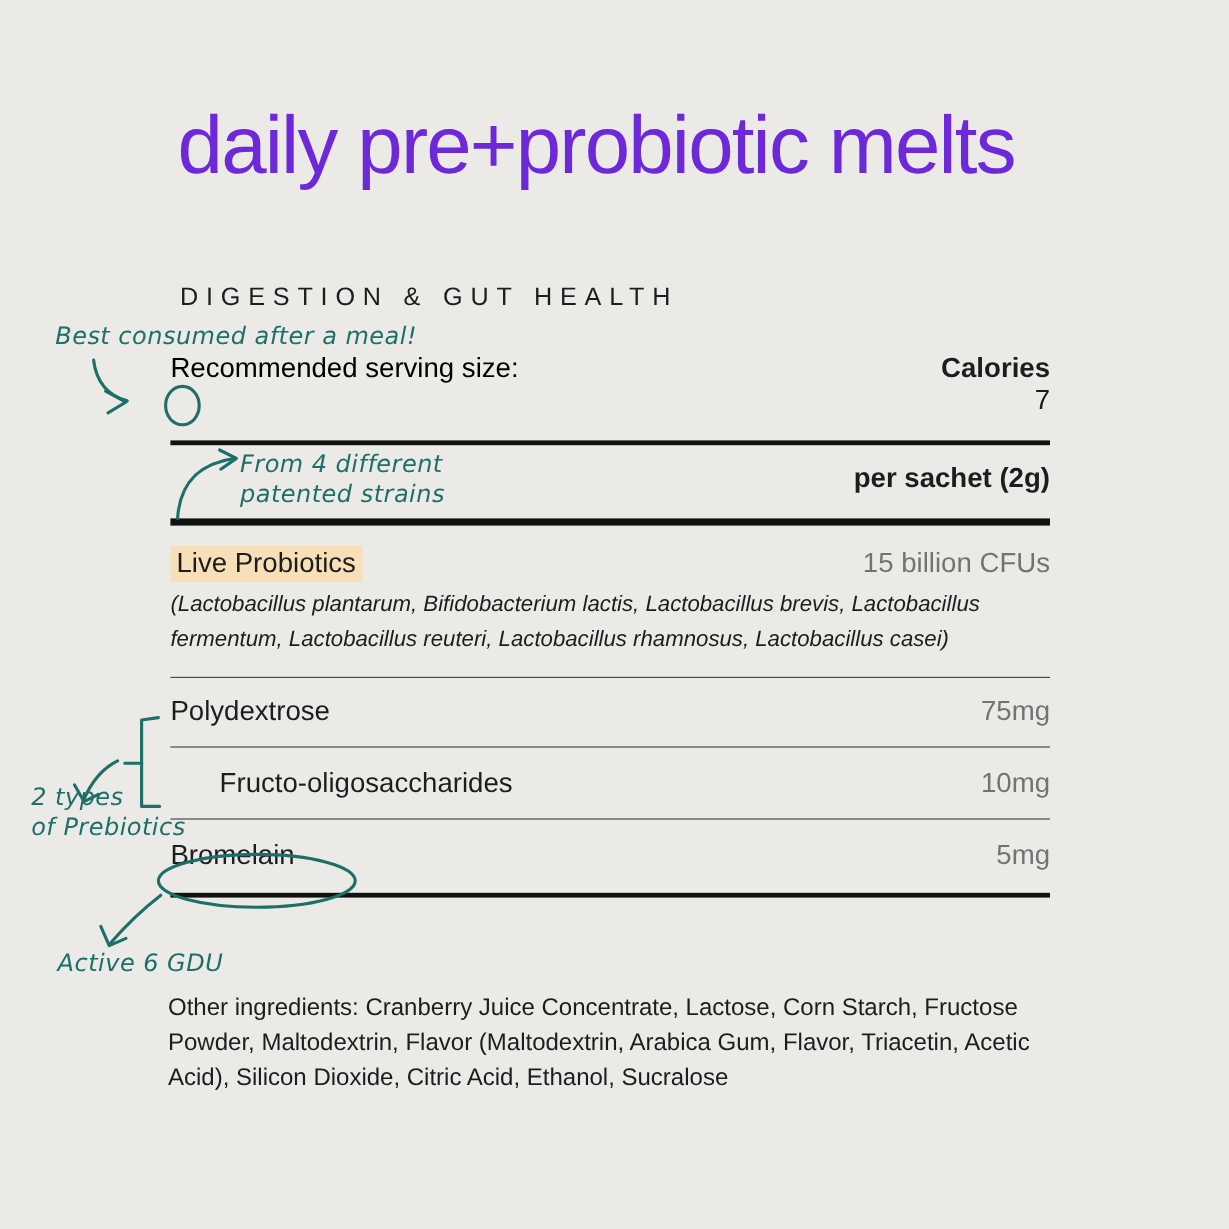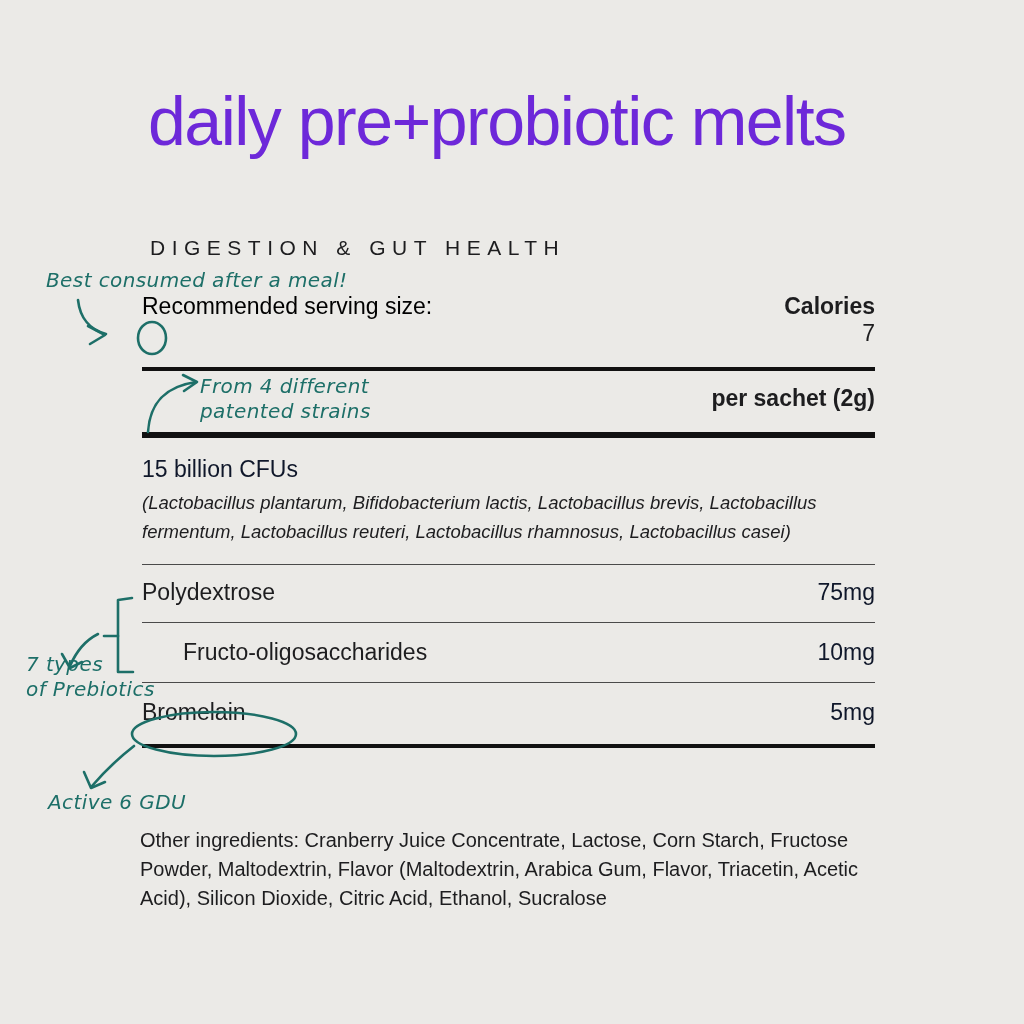--- a/index.html
+++ b/index.html
@@ -99,21 +99,21 @@
     font-weight: bold;
     text-align: right;
   }
 
   .item-name {
     font-size: 23px;
     color: #1d1d1f;
   }
   .item-value {
     font-size: 23px;
-    color: #0f172a;
+    color: #737373;
   }
   .hl {
     background: #f7dfb8;
     padding: 1px 5px 3px 5px;
   }
 
   .strains {
     font-size: 18.5px;
     font-style: italic;
     line-height: 1.55;
@@ -178,20 +178,21 @@
     <div class="rule-med" style="margin-top:20px;"></div>
 
     <div class="row" style="margin-top:14px;">
       <div class="left"></div>
       <div class="persachet">per sachet (2g)</div>
     </div>
 
     <div class="rule-thick" style="margin-top:20px;"></div>
 
     <div class="row" style="margin-top:18px;">
+      <div class="left item-name"><span class="hl">Live Probiotics</span></div>
       <div class="right item-value">15 billion CFUs</div>
     </div>
     <div class="strains">(Lactobacillus plantarum, Bifidobacterium lactis, Lactobacillus brevis, Lactobacillus fermentum, Lactobacillus reuteri, Lactobacillus rhamnosus, Lactobacillus casei)</div>
 
     <div class="rule-thin" style="margin-top:18px;"></div>
 
     <div class="row" style="margin-top:14px;">
       <div class="left item-name">Polydextrose</div>
       <div class="right item-value">75mg</div>
     </div>
@@ -211,21 +212,21 @@
     </div>
 
     <div class="rule-med" style="margin-top:18px;"></div>
   </div>
 
   <div class="other">Other ingredients: Cranberry Juice Concentrate, Lactose, Corn Starch, Fructose Powder, Maltodextrin, Flavor (Maltodextrin, Arabica Gum, Flavor, Triacetin, Acetic Acid), Silicon Dioxide, Citric Acid, Ethanol, Sucralose</div>
 
   <div class="hand ann-meal">Best consumed after a meal!</div>
   <div class="hand ann-strains">From 4 different
 patented strains</div>
-  <div class="hand ann-prebiotics">7 types
+  <div class="hand ann-prebiotics">2 types
 of Prebiotics</div>
   <div class="hand ann-gdu">Active 6 GDU</div>
 
   <svg class="overlay" viewBox="0 0 1024 1024">
     <g fill="none" stroke="#1d6f68" stroke-width="2.6" stroke-linecap="round" stroke-linejoin="round">
 
       <path d="M78,300 C80,318 90,330 106,334"></path>
       <path d="M88,326 L105,335 L90,344"></path>
 
       <ellipse cx="152" cy="338" rx="14" ry="16"></ellipse>

